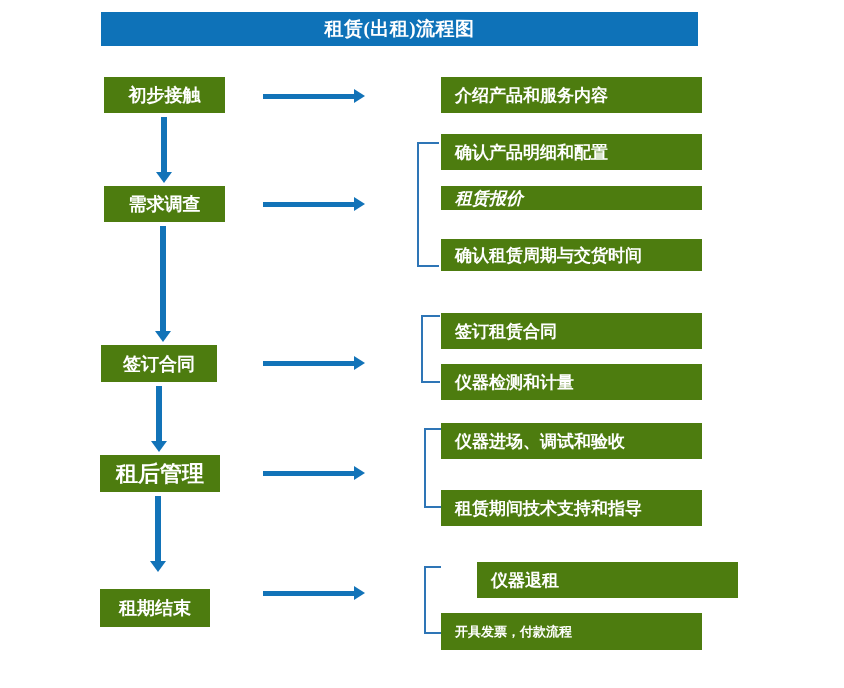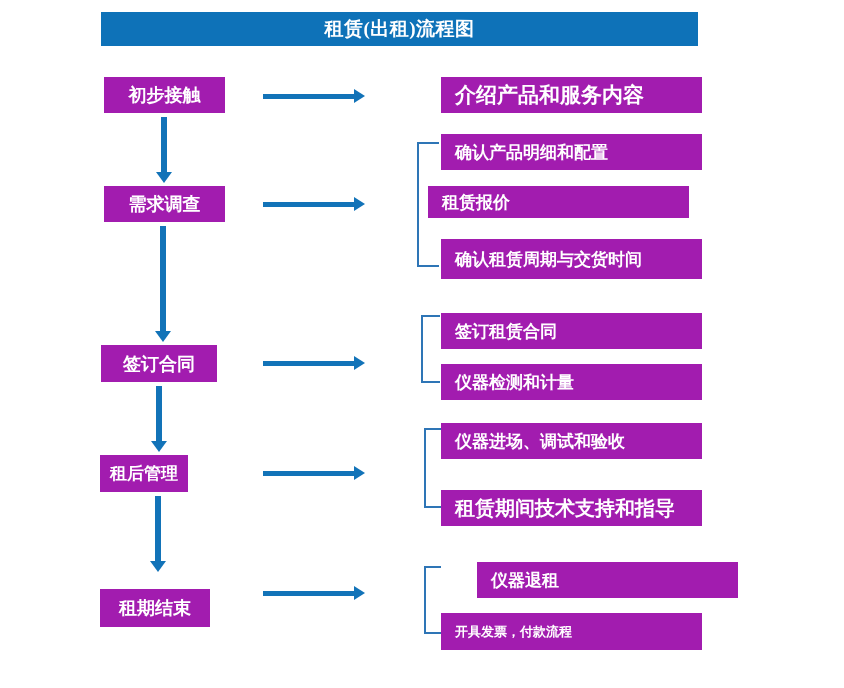--- a/index.html
+++ b/index.html
@@ -23,21 +23,21 @@
     background: #0e72b8;
     color: #ffffff;
     display: flex;
     align-items: center;
     justify-content: center;
     font-weight: bold;
     letter-spacing: 0.5px;
   }
   .node {
     position: absolute;
-    background: #a21caf;
+    background: #4d7c0f;
     color: #ffffff;
     display: flex;
     align-items: center;
     font-weight: bold;
     box-sizing: border-box;
   }
   .node.left {
     justify-content: center;
   }
   .node.right {
@@ -102,21 +102,21 @@
 <div id="canvas">
 
   <div class="title-bar" style="left:101px; top:12px; width:597px; height:34px; font-size:19px;">租赁(出租)流程图</div>
 
   <div class="node left" style="left:104px; top:77px; width:121px; height:36px; font-size:18px;">初步接触</div>
 
   <div class="node left" style="left:104px; top:186px; width:121px; height:36px; font-size:18px;">需求调查</div>
 
   <div class="node left" style="left:101px; top:345px; width:116px; height:37px; font-size:18px;">签订合同</div>
 
-  <div class="node left" style="left:100px; top:455px; width:88px; height:37px; font-size:17px;">租后管理</div>
+  <div class="node left" style="left:100px; top:455px; width:120px; height:37px; font-size:22px;">租后管理</div>
 
   <div class="node left" style="left:100px; top:589px; width:110px; height:38px; font-size:18px;">租期结束</div>
 
   <div class="v-arrow" style="left:152px; top:117px; width:24px; height:66px;">
     <div class="shaft" style="height:55px;"></div>
     <div class="head"></div>
   </div>
 
   <div class="v-arrow" style="left:151px; top:226px; width:24px; height:116px;">
     <div class="shaft" style="height:105px;"></div>
@@ -159,33 +159,33 @@
   </div>
 
   <div class="bracket" style="left:417px; top:142px; width:22px; height:125px;"></div>
 
   <div class="bracket" style="left:421px; top:315px; width:19px; height:68px;"></div>
 
   <div class="bracket" style="left:424px; top:428px; width:17px; height:80px;"></div>
 
   <div class="bracket" style="left:424px; top:566px; width:17px; height:68px;"></div>
 
-  <div class="node right" style="left:441px; top:77px; width:261px; height:36px; font-size:21px;">介绍产品和服务内容</div>
+  <div class="node right" style="left:441px; top:77px; width:261px; height:36px; font-size:17px;">介绍产品和服务内容</div>
 
   <div class="node right" style="left:441px; top:134px; width:261px; height:36px; font-size:17px;font-family:Liberation Mono, monospace;">确认产品明细和配置</div>
 
-  <div class="node right" style="left:428px; top:186px; width:261px; height:32px; font-size:17px;">租赁报价</div>
+  <div class="node right" style="left:441px; top:186px; width:261px; height:24px; font-size:17px;font-style:italic;">租赁报价</div>
 
-  <div class="node right" style="left:441px; top:239px; width:261px; height:40px; font-size:17px;font-family:Liberation Mono, monospace;">确认租赁周期与交货时间</div>
+  <div class="node right" style="left:441px; top:239px; width:261px; height:32px; font-size:17px;font-family:Liberation Mono, monospace;">确认租赁周期与交货时间</div>
 
   <div class="node right" style="left:441px; top:313px; width:261px; height:36px; font-size:17px;">签订租赁合同</div>
 
   <div class="node right" style="left:441px; top:364px; width:261px; height:36px; font-size:17px;">仪器检测和计量</div>
 
   <div class="node right" style="left:441px; top:423px; width:261px; height:36px; font-size:17px;">仪器进场、调试和验收</div>
 
-  <div class="node right" style="left:441px; top:490px; width:261px; height:36px; font-size:20px;">租赁期间技术支持和指导</div>
+  <div class="node right" style="left:441px; top:490px; width:261px; height:36px; font-size:17px;">租赁期间技术支持和指导</div>
 
   <div class="node right" style="left:441px; top:562px; width:261px; height:36px; font-size:17px;margin-left:36px;">仪器退租</div>
 
   <div class="node right" style="left:441px; top:613px; width:261px; height:37px; font-size:13px;">开具发票，付款流程</div>
 
 </div>
 
 </body></html>

